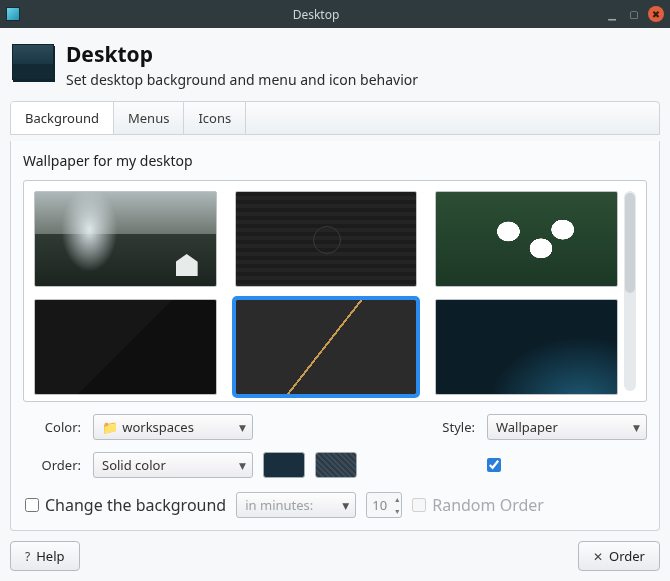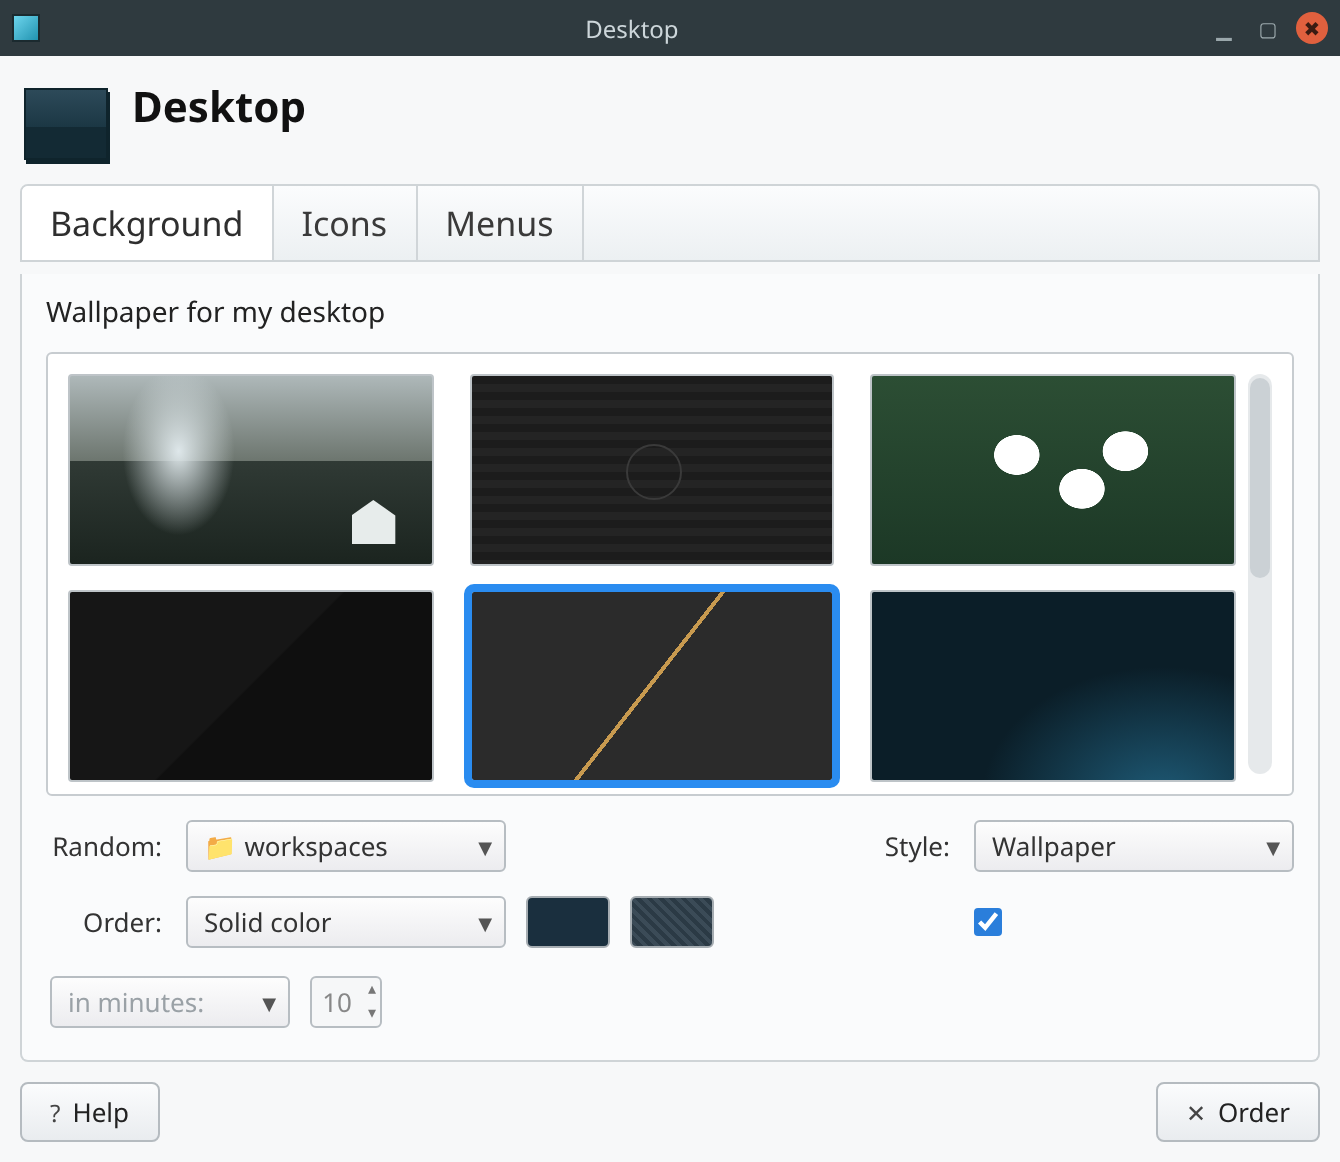--- a/index.html
+++ b/index.html
@@ -11,21 +11,21 @@
 .titlebar .winctl span { width: 16px; height: 16px; border-radius: 50%; display: inline-flex; align-items:center; justify-content:center; font-size:10px; }
 .titlebar .min { color:#9aa7ab; }
 .titlebar .max { color:#9aa7ab; }
 .titlebar .close { background: #e0603e; color:#3a1b12; font-size:9px; }
 .window { background: #f7f8f9; padding: 8px 10px 10px 10px; height: calc(581px - 28px); display:flex; flex-direction:column; gap:6px; }
 .header { display: flex; gap: 12px; padding: 4px 2px 6px 2px; align-items: flex-start; }
 .header .logo { width: 42px; height: 36px; margin-top: 4px; background: linear-gradient(180deg,#2d4a59 0%, #1b3744 55%, #132a34 55%, #132a34 100%); border: 1px solid #0f242c; box-shadow: 1px 2px 0 #0f242c; }
 .header h1 { font-size: 21px; font-weight: 700; color: #111; }
 .header .sub { font-size: 14px; color: #2a2a2a; margin-top: 2px; }
 .tabbar { display:flex; border: 1px solid #cfd4d7; background: linear-gradient(#fbfcfd,#ecf0f2); border-radius:4px 4px 0 0; overflow: hidden; }
-.tabbar .tab { padding: 7px 14px; font-size: 17px; color:#3a3a3a; border-right:1px solid #d0d5d8; cursor: default; }
+.tabbar .tab { padding: 7px 14px; font-size: 13px; color:#3a3a3a; border-right:1px solid #d0d5d8; cursor: default; }
 .tabbar .tab.active { background:#ffffff; color:#2f2f2f; box-shadow: inset 0 -2px 0 #fff; }
 .pane { border:1px solid #cfd4d7; border-top:none; background:#fafbfc; border-radius:0 0 4px 4px; padding:10px 12px 12px 12px; flex:1; display:flex; flex-direction:column; gap:10px; }
 .section-title { font-size: 14px; color:#222; }
 .wall-grid-wrap { border:1px solid #c7ccd0; border-radius:3px; background:#fff; padding:10px; height:222px; overflow:hidden; display:flex; }
 .wall-grid { flex:1; display:grid; grid-template-columns: repeat(3, 1fr); grid-auto-rows: 96px; gap:12px 18px; }
 .thumb { border:1px solid #bec4c8; border-radius:2px; }
 .thumb.selected { outline: 4px solid #2a8cf0; outline-offset: -1px; }
 .th1 { background: radial-gradient(40px 60px at 30% 40%, #dee7ea, transparent 70%), linear-gradient(180deg,#aeb8b9 0%, #6d766f 45%, #303a35 45%, #1b241f 100%); position:relative; }
 .th1::after { content:""; position:absolute; right:18px; bottom:10px; width:22px; height:22px; background:#e7eceb; clip-path: polygon(50% 0,100% 35%,100% 100%,0 100%,0 35%);}
 .th2 { background: repeating-linear-gradient(180deg,#1c1c1c 0 4px,#242424 4px 8px); position:relative; }
@@ -65,47 +65,48 @@
     <span class="close">✖</span>
   </div>
 </div>
 
 <div class="window">
 
   <div class="header">
     <div class="logo"></div>
     <div>
       <h1>Desktop</h1>
+      <div class="sub">Set desktop background and menu and icon behavior</div>
     </div>
   </div>
 
   <div class="tabbar">
     <div class="tab active"><span>Background</span></div>
+    <div class="tab"><span>Menus</span></div>
     <div class="tab"><span>Icons</span></div>
-    <div class="tab"><span>Menus</span></div>
   </div>
 
   <div class="pane">
 
     <div class="section-title">Wallpaper for my desktop</div>
 
     <div class="wall-grid-wrap">
       <div class="wall-grid">
         <div class="thumb th1"></div>
         <div class="thumb th2"></div>
         <div class="thumb th3"></div>
         <div class="thumb th4"></div>
         <div class="thumb th5 selected"></div>
         <div class="thumb th6"></div>
       </div>
       <div class="scrollbar"></div>
     </div>
 
     <div class="controls">
-      <div class="lbl">Random:</div>
+      <div class="lbl">Color:</div>
       <div class="combo">
         <span style="display:flex;align-items:center;gap:4px;">
           <span>📁</span>
           <span>workspaces</span>
         </span>
         <span class="chev">▼</span>
       </div>
       <div></div>
         <div></div>
         <div></div>
@@ -123,25 +124,33 @@
       <div class="swatch sw1" title="#1a2f3e"></div>
       <div class="swatch sw2" title="#3b4b57"></div>
       <div></div>
       <div></div>
       <div class="checkrow">
         <input type="checkbox" checked="" style="">
       </div>
     </div>
 
     <div class="changer">
+      <div class="checkrow">
+        <input type="checkbox" style="">
+        <span>Change the background</span>
+      </div>
       <div class="combo disabled" style="width:120px;">
         <span>in minutes:</span>
         <span class="chev">▼</span>
       </div>
       <div class="spin"><span>10</span></div>
+      <div class="checkrow" style="color:#a5abaf;">
+        <input type="checkbox" disabled="" style="">
+        <span>Random Order</span>
+      </div>
     </div>
 
   </div>
 
   <div class="bottombar">
     <div class="btn">
       <span class="ic">?</span>
       <span>Help</span>
     </div>
     <div class="btn">

